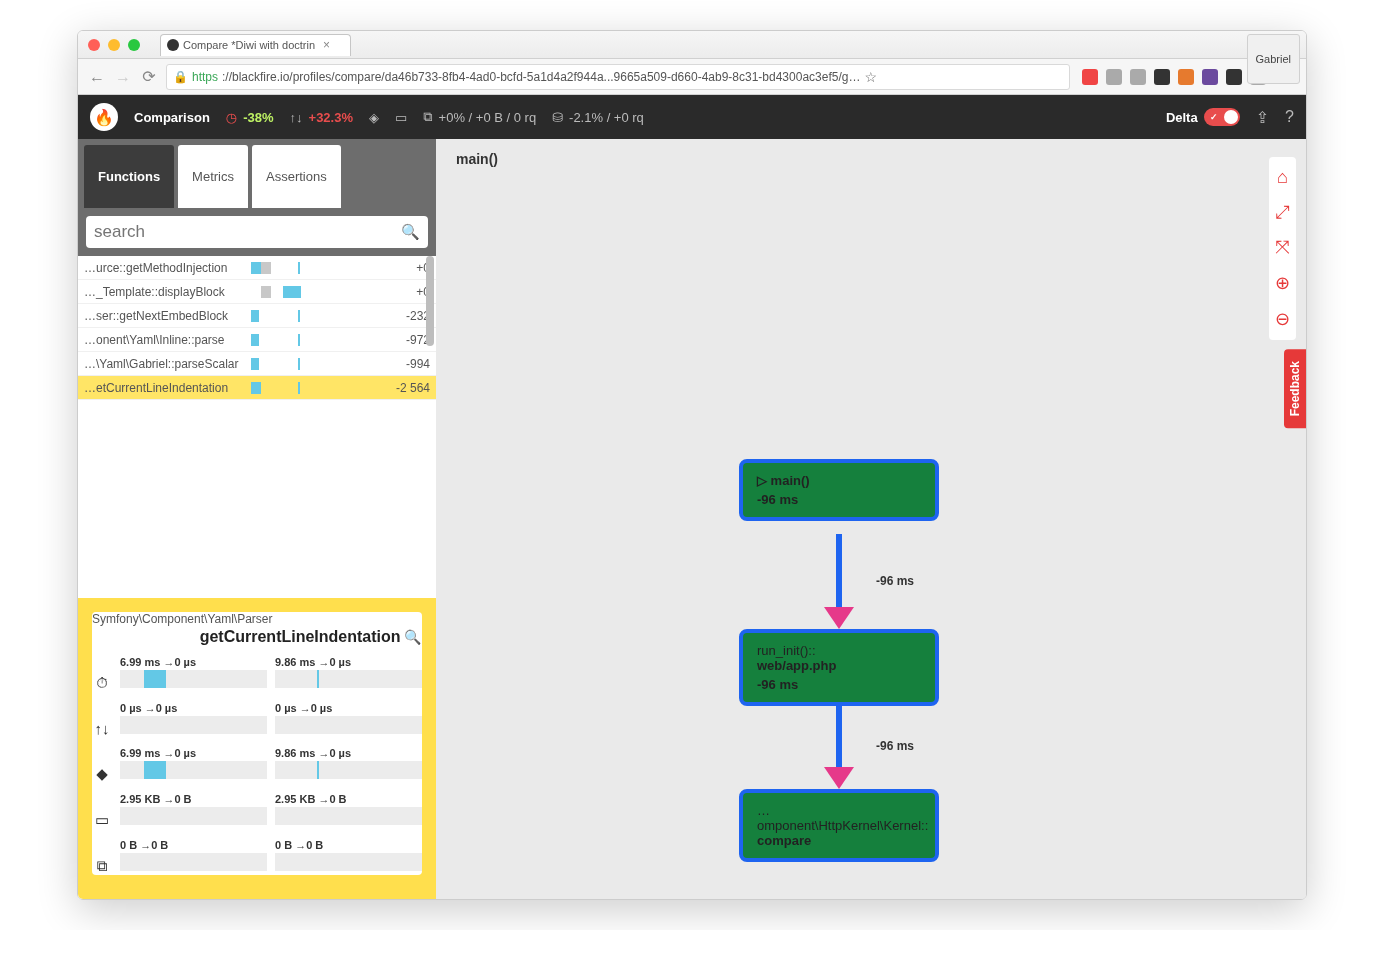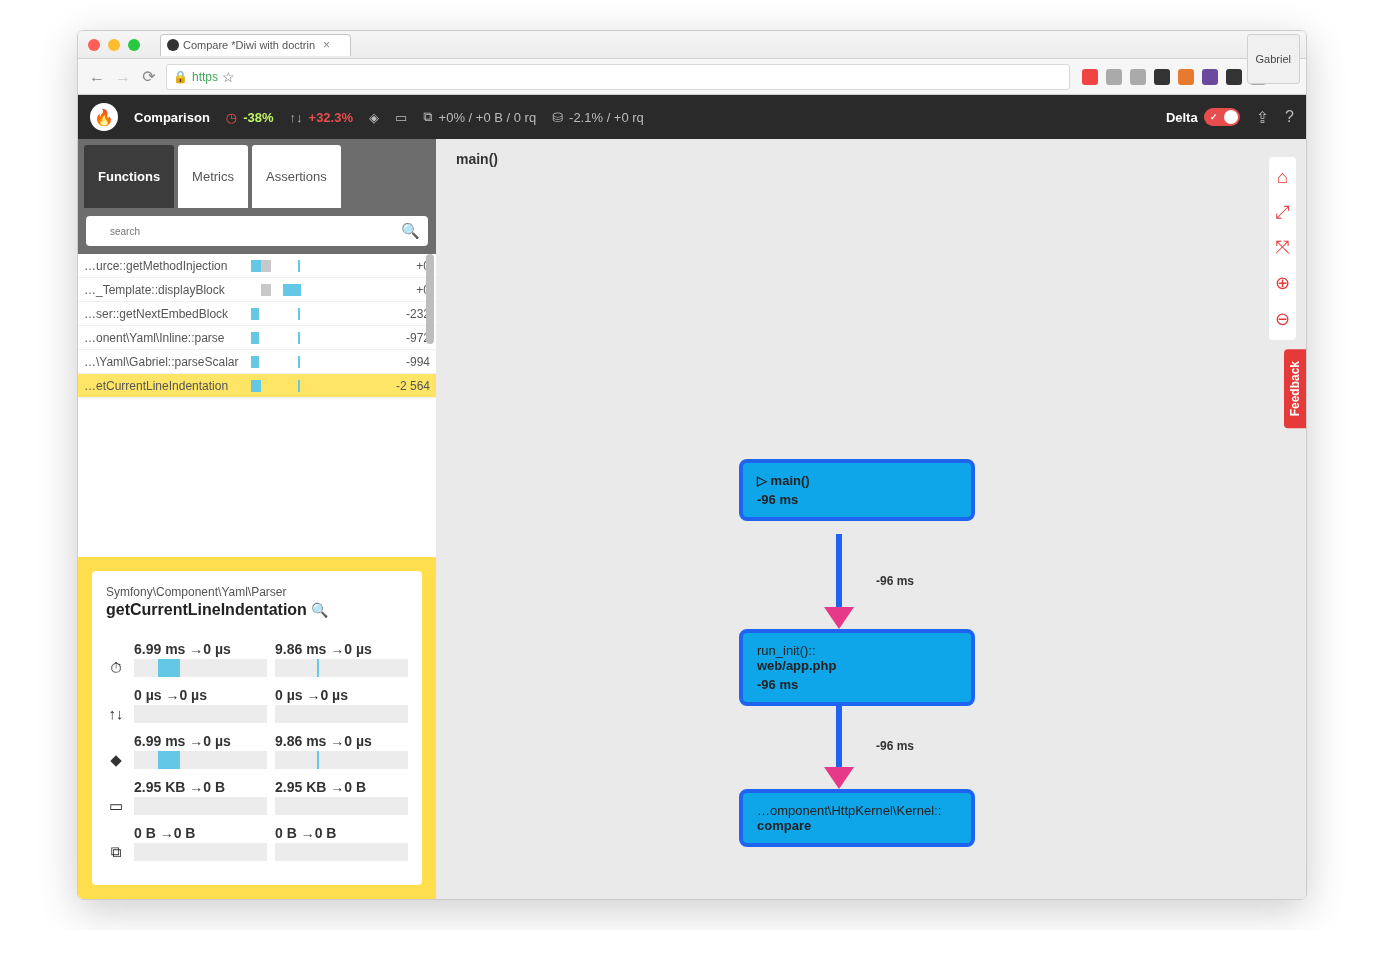--- a/index.html
+++ b/index.html
@@ -48,54 +48,54 @@
 .hdr-ico{color:#bbb;font-size:16px;}
 
 
 .app-body{flex:1;display:flex;min-height:0;}
 .sidebar{width:358px;background:#fff;display:flex;flex-direction:column;min-height:0;}
 .tabs{display:flex;background:#6d6d6d;padding:6px 6px 0 6px;gap:4px;}
 .stab{padding:24px 14px;font-size:13px;background:#fff;color:#555;border-radius:3px 3px 0 0;cursor:pointer;}
 .stab.active{background:#3c3c3c;color:#fff;font-weight:600;}
 .searchwrap{background:#6d6d6d;padding:8px;}
 .searchbox{display:flex;align-items:center;background:#fff;border-radius:4px;padding:6px 8px;}
-.searchbox input{flex:1;border:none;outline:none;font-size:10px;color:#a21caf;margin-left:16px;}
+.searchbox input{flex:1;border:none;outline:none;font-size:17px;color:#a21caf;}
 .searchbox .sico{color:#333;font-size:15px;}
 .flist{flex:1;overflow-y:auto;position:relative;}
 .frow{display:flex;align-items:center;height:24px;border-bottom:1px solid #f0f0f0;padding:0 6px;font-size:12px;color:#555;gap:4px;}
 .frow.sel{background:#ffe566;}
 .fname{width:155px;white-space:nowrap;overflow:hidden;text-overflow:ellipsis;}
 .fbars{width:120px;height:18px;position:relative;background:transparent;}
 .fbar{position:absolute;top:3px;height:12px;}
 .fbar.a{background:#63c8e6;}
 .fbar.g{background:#c8c8c8;}
 .fbar.tk{width:2px;background:#63c8e6;}
 .fct{flex:1;text-align:right;color:#555;}
 .scrollthumb{position:absolute;right:2px;top:0;width:8px;height:90px;background:#bdbdbd;border-radius:4px;}
 .detail{background:#ffdf4d;padding:14px;}
-.dcard{background:#fff;border-radius:4px;padding:14px;}
+.dcard{background:#fff;border-radius:4px;}
 .dns{font-size:12px;color:#555;}
-.dtitle{font-size:16px;font-weight:700;color:#222;margin:2px 0 22px;}
+.dtitle{font-size:16px;font-weight:700;color:#222;margin:2px 0 10px;text-align:right;}
 .dtitle .sico{font-size:14px;margin-left:4px;color:#555;}
 .drow{display:flex;align-items:flex-start;gap:8px;margin-bottom:10px;}
 .drow .dico{width:20px;color:#333;font-size:15px;text-align:center;margin-top:18px;}
 .dcol{flex:1;}
-.dlbl{font-size:14px;font-weight:700;color:#333;margin-bottom:2px;white-space:nowrap;}
+.dlbl{font-size:11px;font-weight:700;color:#333;margin-bottom:2px;white-space:nowrap;}
 .dbar{height:18px;background:#ececec;position:relative;}
 .dbfill{position:absolute;top:0;height:100%;background:#63c8e6;}
 .dbtick{position:absolute;top:0;height:100%;width:2px;background:#63c8e6;}
 
 
 .graph{flex:1;position:relative;background:#eaeaea;overflow:hidden;}
 .crumb{position:absolute;left:20px;top:12px;font-size:14px;font-weight:700;color:#333;}
 .tools{position:absolute;right:10px;top:18px;display:flex;flex-direction:column;gap:14px;align-items:center;background:#fff;padding:10px 6px;border-radius:4px;}
 .tool{color:#e63939;font-size:18px;cursor:pointer;}
 .feedback{position:absolute;right:0;top:210px;writing-mode:vertical-rl;transform:rotate(180deg);background:#e63939;color:#fff;padding:12px 4px;font-size:12px;font-weight:600;border-radius:0 4px 4px 0;}
 
-.node{position:absolute;background:#0ea5e9;border:4px solid #1e64f0;border-radius:8px;padding:10px 14px;font-size:13px;color:#222;width:236px;}
+.node{position:absolute;background:#15803d;border:4px solid #1e64f0;border-radius:8px;padding:10px 14px;font-size:13px;color:#222;width:200px;}
 .node .nname{font-weight:700;}
 .node .ntime{font-weight:700;margin-top:4px;}
 .edge{position:absolute;width:6px;background:#1e64f0;left:400px;}
 .arrowdown{position:absolute;left:388px;width:0;height:0;border-left:15px solid transparent;border-right:15px solid transparent;border-top:22px solid #e6398a;}
 .edgelbl{position:absolute;font-size:12px;font-weight:700;color:#333;}
 </style>
 </head>
 <body>
 
 <div class="window">
@@ -114,20 +114,21 @@
     <div class="user-chip">Gabriel</div>
   </div>
 
   <div class="addrbar">
     <span class="nav-ico">←</span>
     <span class="nav-ico" style="color:#ccc;">→</span>
     <span class="nav-ico">⟳</span>
     <div class="url">
       <span class="lock">🔒</span>
       <span class="url-scheme">https</span>
+      <span class="url-rest"><span>://blackfire.io</span><span>/profiles/compare/da46b733-8fb4-4ad0-bcfd-5a1d4a2f944a...9665a509-d660-4ab9-8c31-bd4300ac3ef5/g…</span></span>
       <span class="url-star">☆</span>
     </div>
     <div class="ext-icons">
       <span class="ext red"></span>
       <span class="ext grey"></span>
       <span class="ext grey"></span>
       <span class="ext dark"></span>
       <span class="ext orange"></span>
       <span class="ext purple"></span>
       <span class="ext dark"></span>

